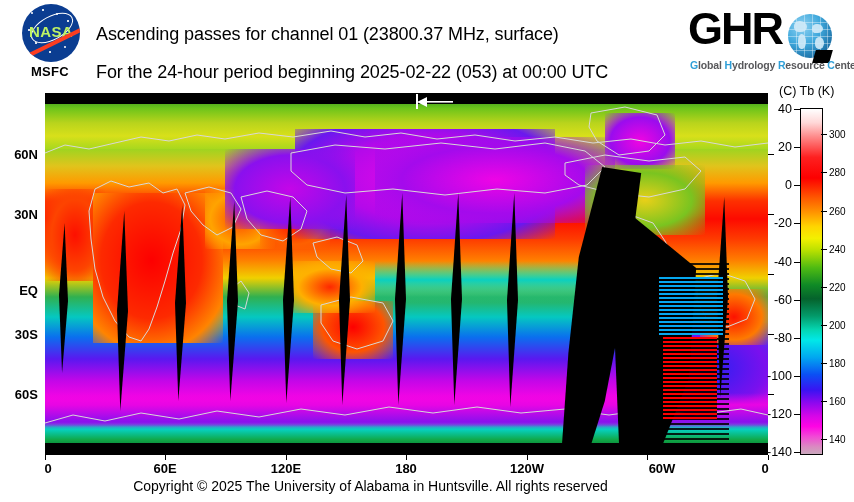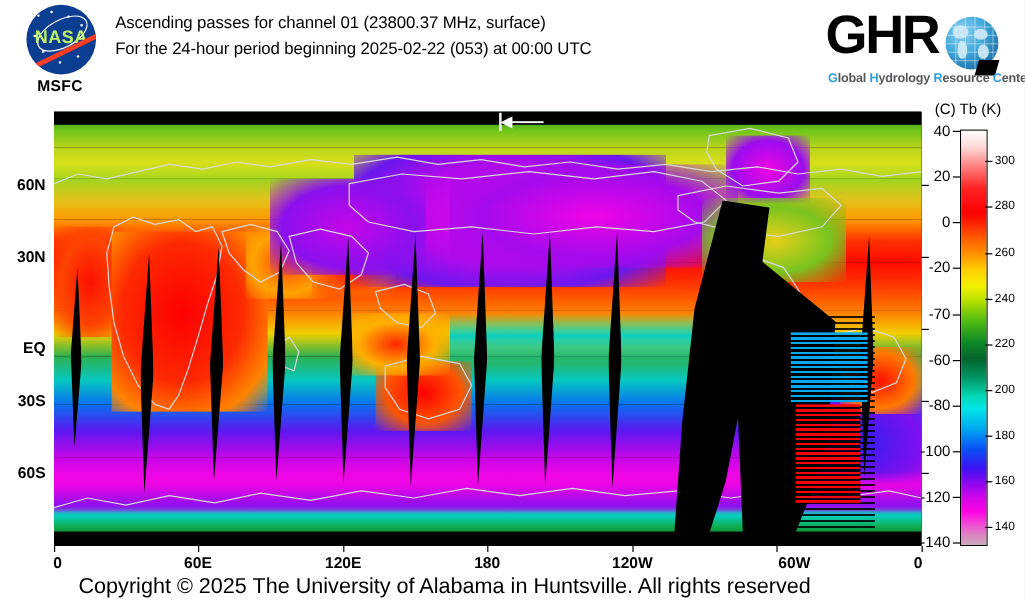--- a/index.html
+++ b/index.html
@@ -19,21 +19,21 @@
   #nasa-meatball .nasatext{position:absolute;left:0;top:19px;width:58px;text-align:center;
       color:#bef264;font-size:15px;font-weight:bold;letter-spacing:.4px;
       font-family:"Liberation Sans",sans-serif;}
   #nasa-meatball .swoosh{position:absolute;left:-3px;top:38px;width:66px;height:4px;
       background:#fc3d21;transform:rotate(-26deg);border-radius:2px;}
   #msfc-label{position:absolute;left:0;top:60px;width:80px;text-align:center;
       font-size:13px;font-weight:bold;letter-spacing:.3px;}
 
   #title-block{position:absolute;left:96px;top:7px;}
   #title-line1{font-size:16.5px;font-weight:bold;letter-spacing:-0.1px;line-height:21px;}
-  #title-line2,#title-line3{font-size:14px;line-height:22px;letter-spacing:-0.1px;}
+  #title-line2,#title-line3{font-size:18px;line-height:22px;letter-spacing:-0.1px;margin-top:16px;}
 
   
   #ghrc-logo{position:absolute;left:688px;top:6px;width:150px;height:72px;}
   #ghrc-word{position:absolute;left:0;top:0;font-size:45px;font-weight:bold;
       letter-spacing:-2px;line-height:45px;font-family:"Liberation Sans",sans-serif;}
   #ghrc-globe{position:absolute;left:100px;top:8px;width:44px;height:44px;border-radius:50%;
       background:
         radial-gradient(circle at 32% 28%, #8fd2f2 0%, #3fa8dc 42%, #1d6fa5 78%, #14527c 100%);
       overflow:hidden;}
   #ghrc-globe .mer{position:absolute;top:0;height:44px;width:1px;background:rgba(255,255,255,.38);}
@@ -84,21 +84,21 @@
       #0b4ff4 77%, #3a13f2 81.5%, #8a08ef 85%, #d606e8 89%,
       #fe04e4 92%, #f14ad5 95%, #d98cc0 98%, #c9a8bd 100%);}
   .ctick{position:absolute;left:794px;width:6px;height:1px;background:#000;}
   .clab{position:absolute;font-size:12.5px;transform:translateY(-50%);text-align:right;
         white-space:nowrap;}
   .ktick{position:absolute;left:821px;width:6px;height:1px;background:#000;}
   .klab{position:absolute;left:829px;font-size:10px;transform:translateY(-50%);
         white-space:nowrap;}
 
   
-  #copyright{position:absolute;left:0;top:478px;width:741px;text-align:center;font-size:18px;}
+  #copyright{position:absolute;left:0;top:478px;width:741px;text-align:center;font-size:14px;}
 </style>
 </head>
 <body>
 
 <div id="header">
 
   <div id="nasa-logo">
     <div id="nasa-meatball">
       <div class="stars">
         <span class="star" style="left:9px;top:8px;width:2px;height:2px;"></span>
@@ -288,21 +288,21 @@
   <div class="ctick" style="top:262px;"></div>
   <div class="ctick" style="top:300px;"></div>
   <div class="ctick" style="top:338px;"></div>
   <div class="ctick" style="top:376px;"></div>
   <div class="ctick" style="top:414px;"></div>
   <div class="ctick" style="top:452px;"></div>
   <div class="clab" style="left:756px;width:36px;top:109px;">40</div>
   <div class="clab" style="left:756px;width:36px;top:147px;">20</div>
   <div class="clab" style="left:756px;width:36px;top:185px;">0</div>
   <div class="clab" style="left:756px;width:36px;top:223px;">-20</div>
-  <div class="clab" style="left:756px;width:36px;top:262px;">-70</div>
+  <div class="clab" style="left:756px;width:36px;top:262px;">-40</div>
   <div class="clab" style="left:756px;width:36px;top:300px;">-60</div>
   <div class="clab" style="left:756px;width:36px;top:338px;">-80</div>
   <div class="clab" style="left:752px;width:40px;top:376px;">-100</div>
   <div class="clab" style="left:752px;width:40px;top:414px;">-120</div>
   <div class="clab" style="left:752px;width:40px;top:452px;">-140</div>
 </div>
 
 <div>
   <div class="ktick" style="top:134px;"></div>
   <div class="ktick" style="top:172px;"></div>

